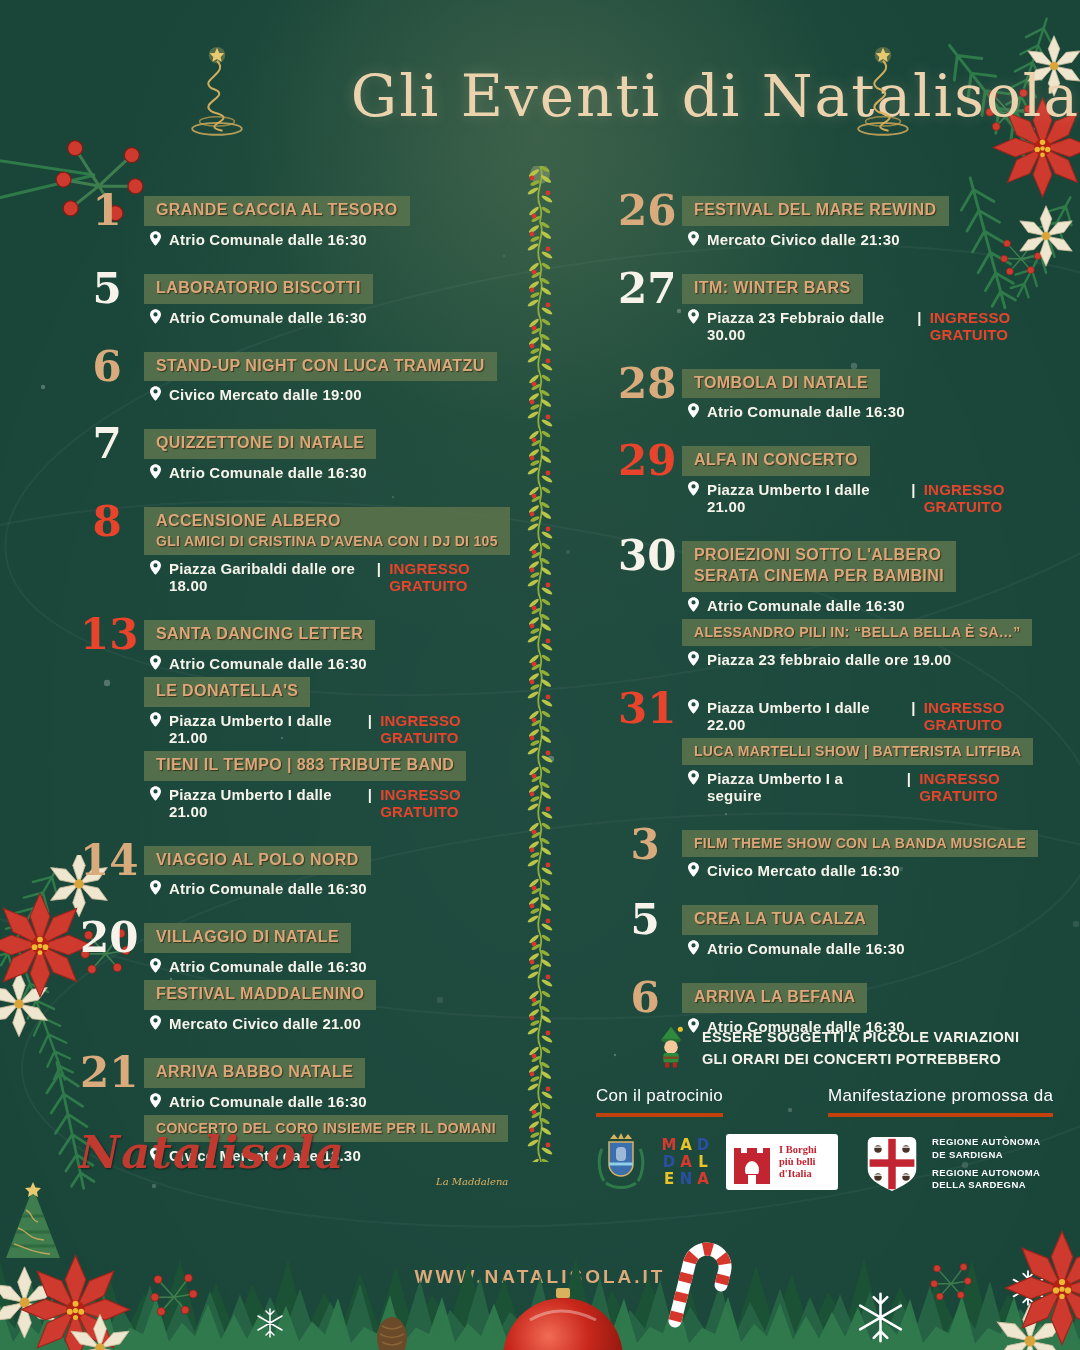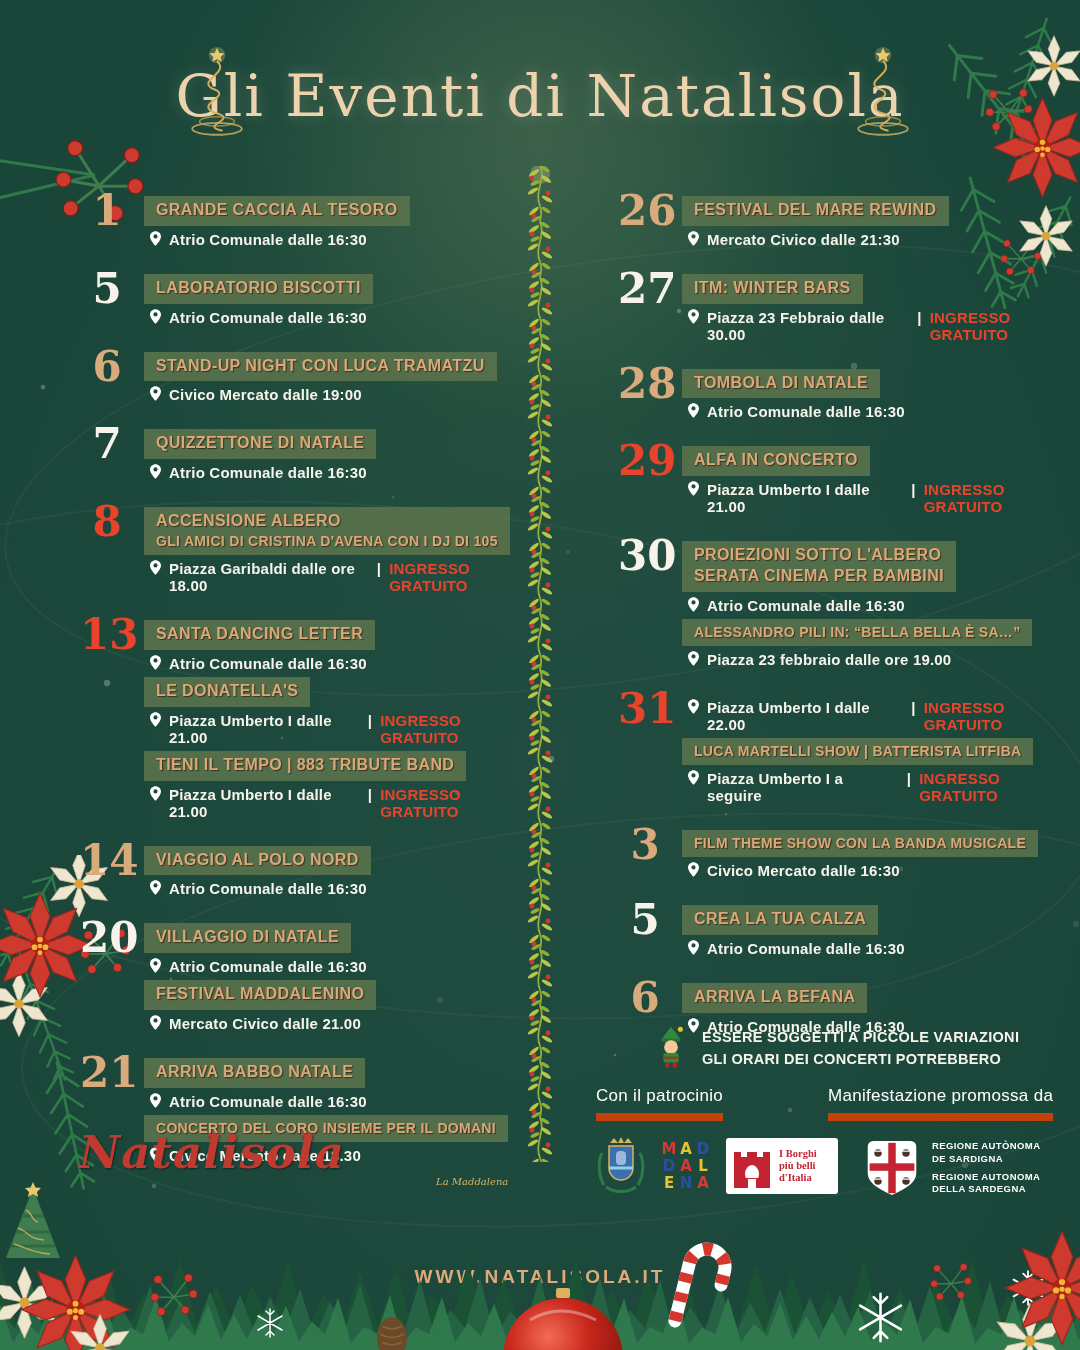--- a/index.html
+++ b/index.html
@@ -12,21 +12,21 @@
   .layer{position:absolute;inset:0;pointer-events:none;}
   .bg-glow{
     background:
       radial-gradient(circle at 540px 130px, rgba(240,220,160,0.12), transparent 300px),
       radial-gradient(circle at 540px 230px, rgba(150,205,95,0.08), transparent 430px),
       radial-gradient(ellipse at 540px 760px, rgba(255,255,255,0.03), transparent 620px);
   }
 
   
   .page-title{
-    position:absolute;top:62px;left:0;right:0;text-align:center;
+    position:absolute;top:62px;left:0;right:0;text-align:right;
     font-family:"DejaVu Serif", serif;
     font-size:58px;letter-spacing:2px;color:#ecd3ae;
     text-shadow:0 0 14px rgba(236,211,174,.25);
   }
   .gold-tree{position:absolute;width:74px;height:92px;}
   .gold-tree.left{left:180px;top:46px;}
   .gold-tree.right{left:846px;top:46px;}
 
   
   .events-col{position:absolute;top:196px;}
@@ -56,21 +56,21 @@
   .loc-free{color:#e8432b;}
   .loc-sep{color:#f7f4ec;}
 
   
   .note-row{display:flex;align-items:center;gap:14px;margin:16px 0 0 14px;}
   .note-text{color:#f7f4ec;font-weight:bold;font-size:14.5px;line-height:1.55;letter-spacing:.3px;}
 
   
   .footer-label{
     color:#ffffff;font-size:17px;letter-spacing:.3px;
-    border-bottom:8px solid #c2410c;padding-bottom:7px;display:inline-block;
+    border-bottom:4px solid #c2410c;padding-bottom:7px;display:inline-block;
   }
   .patrocinio{position:absolute;left:596px;top:1086px;}
   .promossa{position:absolute;left:828px;top:1086px;}
   .patrocinio-logos{display:flex;align-items:center;gap:15px;margin-top:14px;}
   .maddalena-logo{display:grid;grid-template-columns:repeat(3,16px);grid-auto-rows:16px;gap:1px;}
   .maddalena-cell{font-weight:bold;font-size:15px;line-height:16px;text-align:center;font-family:"DejaVu Sans",sans-serif;}
   .borghi-logo{background:#fff;border-radius:3px;width:112px;height:56px;display:flex;align-items:center;gap:7px;padding:0 6px;box-sizing:border-box;}
   .borghi-text{color:#c32431;font-family:"Liberation Serif",serif;font-weight:bold;font-size:10.5px;line-height:1.15;}
   .promossa-logos{display:flex;align-items:center;gap:12px;margin-top:16px;margin-left:36px;}
   .regione-text{color:#ffffff;font-weight:bold;font-size:9.5px;line-height:1.35;letter-spacing:.4px;}

